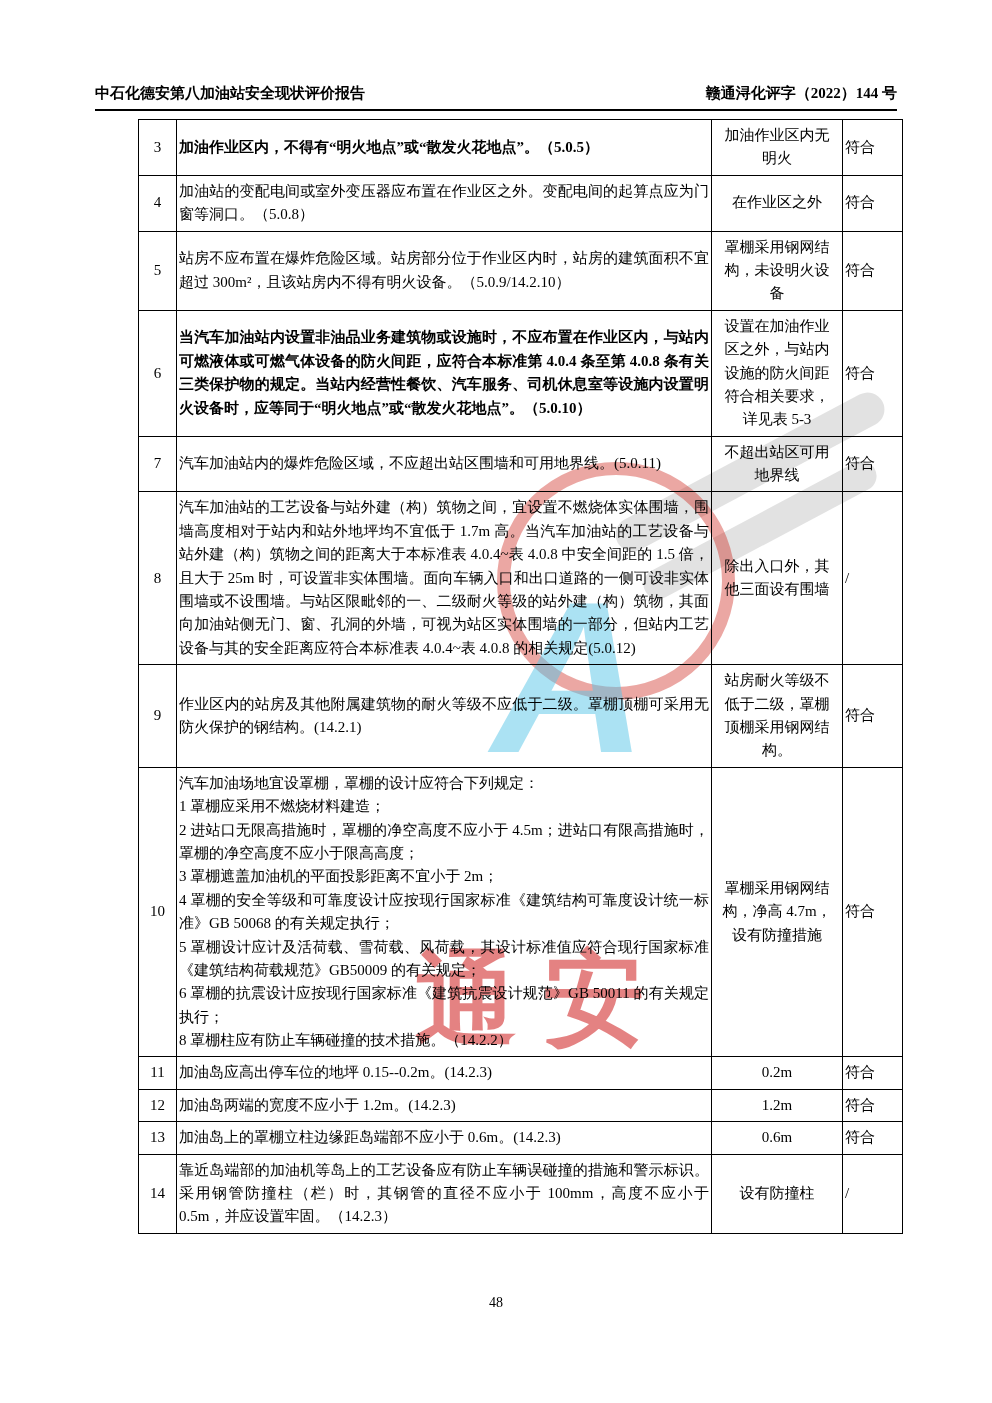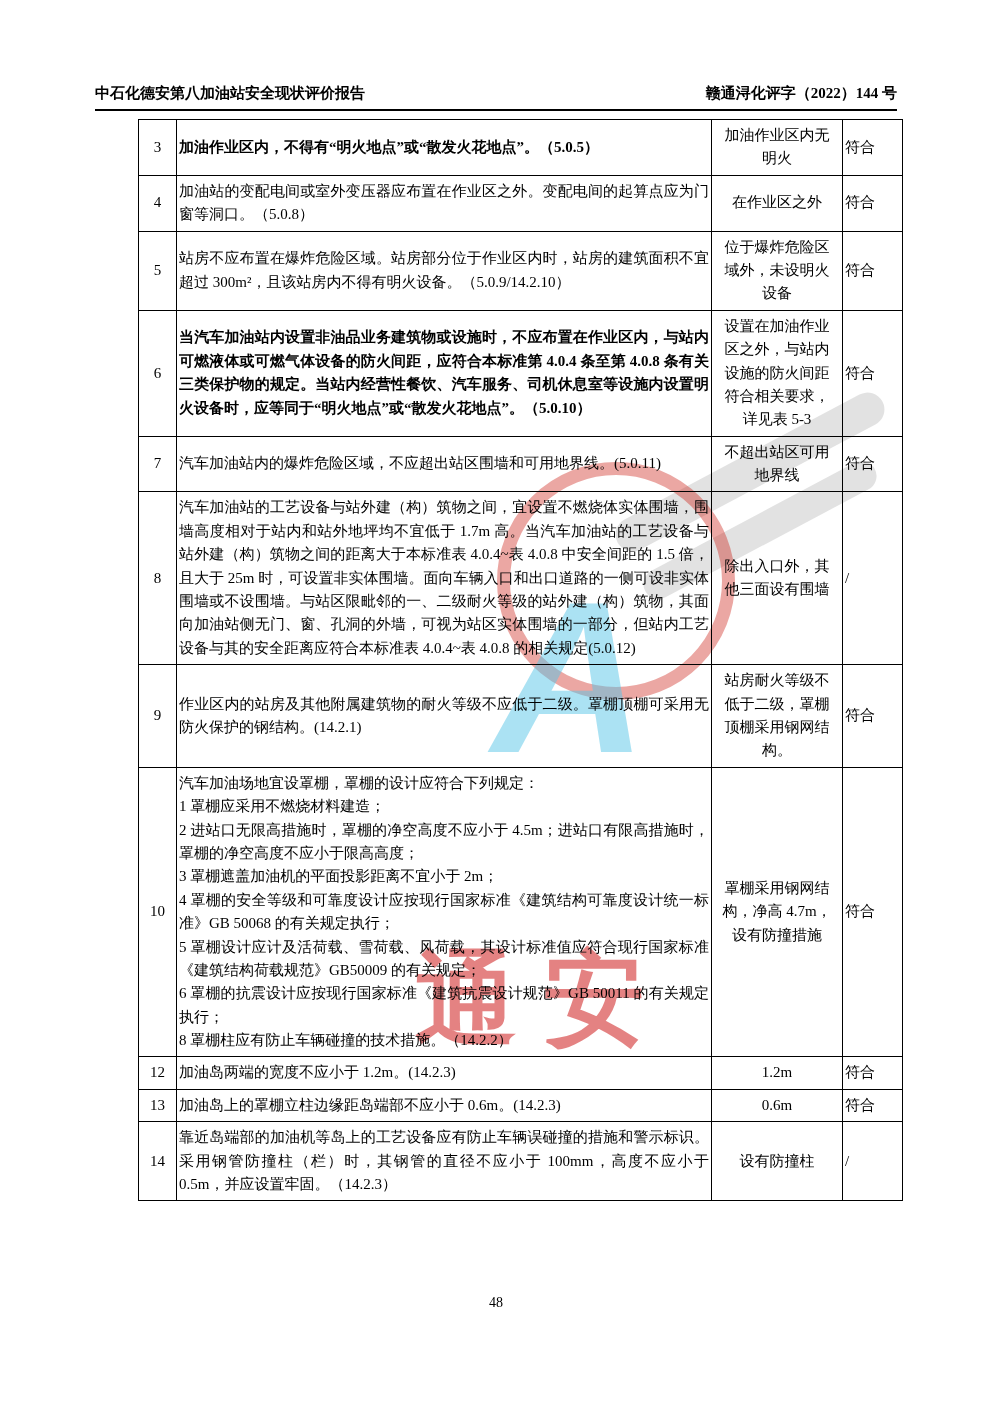--- a/index.html
+++ b/index.html
@@ -132,21 +132,21 @@
         </tr>
         <tr>
           <td class="no">4</td>
           <td class="content">加油站的变配电间或室外变压器应布置在作业区之外。变配电间的起算点应为门窗等洞口。（5.0.8）</td>
           <td class="finding">在作业区之外</td>
           <td class="result">符合</td>
         </tr>
         <tr>
           <td class="no">5</td>
           <td class="content">站房不应布置在爆炸危险区域。站房部分位于作业区内时，站房的建筑面积不宜超过 300m²，且该站房内不得有明火设备。（5.0.9/14.2.10）</td>
-          <td class="finding">位于爆炸危险区域外，未设明火设备</td>
+          <td class="finding">罩棚采用钢网结构，未设明火设备</td>
           <td class="result">符合</td>
         </tr>
         <tr class="bold">
           <td class="no">6</td>
           <td class="content">当汽车加油站内设置非油品业务建筑物或设施时，不应布置在作业区内，与站内可燃液体或可燃气体设备的防火间距，应符合本标准第 4.0.4 条至第 4.0.8 条有关三类保护物的规定。当站内经营性餐饮、汽车服务、司机休息室等设施内设置明火设备时，应等同于“明火地点”或“散发火花地点”。（5.0.10）</td>
           <td class="finding">设置在加油作业区之外，与站内设施的防火间距符合相关要求，详见表 5-3</td>
           <td class="result">符合</td>
         </tr>
         <tr>
           <td class="no">7</td>
@@ -173,20 +173,26 @@
 2 进站口无限高措施时，罩棚的净空高度不应小于 4.5m；进站口有限高措施时，罩棚的净空高度不应小于限高高度；
 3 罩棚遮盖加油机的平面投影距离不宜小于 2m；
 4 罩棚的安全等级和可靠度设计应按现行国家标准《建筑结构可靠度设计统一标准》GB 50068 的有关规定执行；
 5 罩棚设计应计及活荷载、雪荷载、风荷载，其设计标准值应符合现行国家标准《建筑结构荷载规范》GB50009 的有关规定；
 6 罩棚的抗震设计应按现行国家标准《建筑抗震设计规范》GB 50011 的有关规定执行；
 8 罩棚柱应有防止车辆碰撞的技术措施。（14.2.2）</td>
           <td class="finding">罩棚采用钢网结构，净高 4.7m，设有防撞措施</td>
           <td class="result">符合</td>
         </tr>
         <tr>
+          <td class="no">11</td>
+          <td class="content">加油岛应高出停车位的地坪 0.15--0.2m。(14.2.3)</td>
+          <td class="finding">0.2m</td>
+          <td class="result">符合</td>
+        </tr>
+        <tr>
           <td class="no">12</td>
           <td class="content">加油岛两端的宽度不应小于 1.2m。(14.2.3)</td>
           <td class="finding">1.2m</td>
           <td class="result">符合</td>
         </tr>
         <tr>
           <td class="no">13</td>
           <td class="content">加油岛上的罩棚立柱边缘距岛端部不应小于 0.6m。(14.2.3)</td>
           <td class="finding">0.6m</td>
           <td class="result">符合</td>

